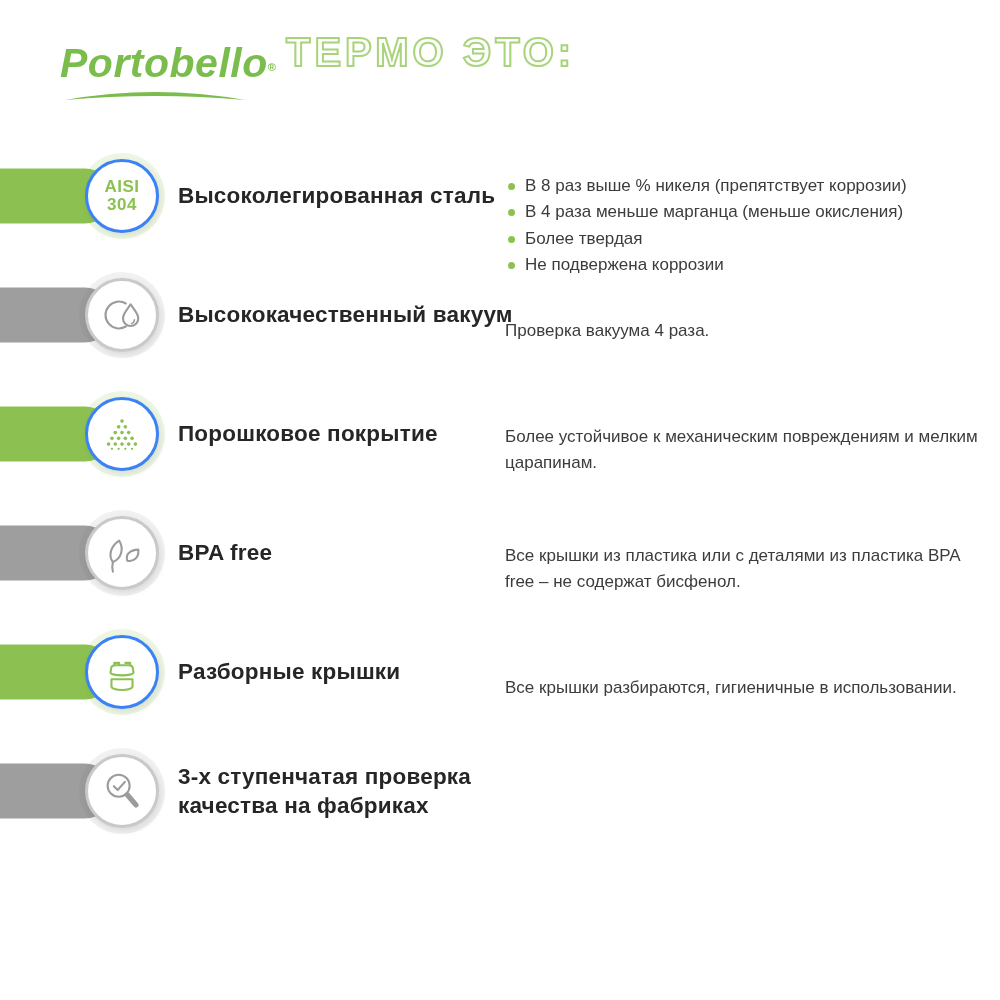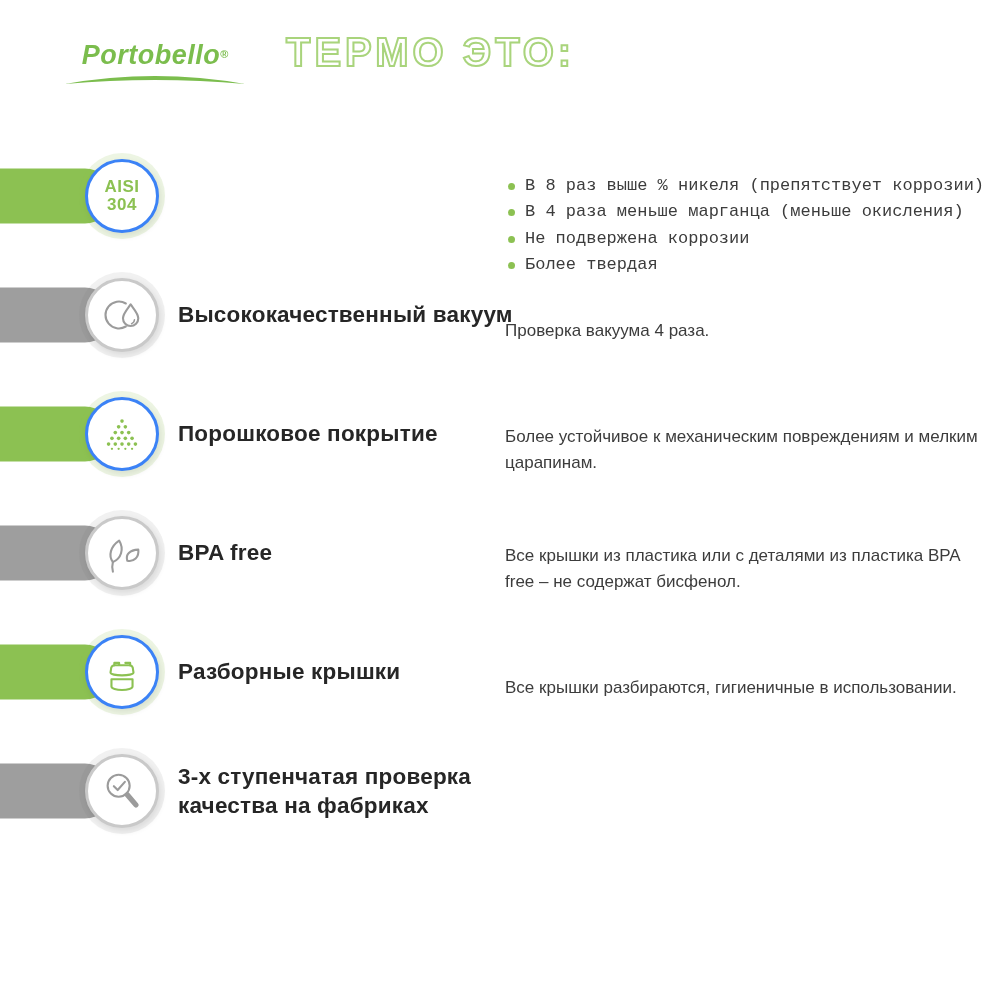--- a/index.html
+++ b/index.html
@@ -3,21 +3,21 @@
 <meta charset="utf-8">
 <style>
   html,body { margin:0; padding:0; background:#ffffff; }
   .canvas {
     position:relative; width:1000px; height:1000px; background:#ffffff;
     font-family:"Liberation Sans", sans-serif; overflow:hidden;
   }
 
   
   .logo { position:absolute; left:60px; top:40px; width:190px; text-align:center; color:#7bbd4d; }
-  .logo-text { font-size:27px; font-weight:bold; font-style:italic; letter-spacing:0.5px; }
+  .logo-text { font-size:41px; font-weight:bold; font-style:italic; letter-spacing:0.5px; }
   .logo-reg { font-size:11px; font-weight:bold; vertical-align:super; }
   .logo-swoosh { display:block; margin:2px auto 0 auto; }
 
   .title {
     position:absolute; left:286px; top:30px; margin:0;
     font-size:40px; font-weight:800; letter-spacing:4px;
     color:#ffffff; -webkit-text-stroke:2px #a9d47c; text-stroke:2px #a9d47c;
     white-space:nowrap;
   }
 
@@ -50,21 +50,21 @@
   .row-title {
     position:absolute; left:178px; top:50%; transform:translateY(-50%);
     width:335px; margin:0; font-size:22.5px; font-weight:bold;
     color:#262626; line-height:1.3; letter-spacing:0.2px;
   }
 
   .row-body {
     position:absolute; left:505px; top:calc(50% + 16px); transform:translateY(-50%);
     width:487px; font-size:17px; color:#3c3c3c; line-height:1.55;
   }
-  .row:first-child .row-body { top:calc(50% + 30px);font-family:Liberation Mono, monospace; }
+  .row:first-child .row-body { top:calc(50% + 30px); }
 
   .bullets { list-style:none; margin:0; padding:0; }
   .bullets li { position:relative; padding-left:20px; line-height:26.5px; white-space:nowrap; }
   .bullets li::before {
     content:""; position:absolute; left:3px; top:10px;
     width:7px; height:7px; border-radius:50%; background:#8cc152;
   }
   .desc { margin:0; }
 </style>
 </head>
@@ -85,26 +85,27 @@
   <section class="row green">
     <div class="bar"></div>
     <div class="circle">
 
       <div class="badge">
         <span class="b1">AISI</span>
             <span class="b2">304</span>
       </div>
 
     </div>
+    <h2 class="row-title">Высоколегированная сталь</h2>
     <div class="row-body">
       <ul class="bullets">
             <li>В 8 раз выше % никеля (препятствует коррозии)</li>
             <li>В 4 раза меньше марганца (меньше окисления)</li>
+            <li>Более твердая</li>
             <li>Не подвержена коррозии</li>
-            <li>Более твердая</li>
           </ul>
 
     </div>
   </section>
 
   <section class="row gray">
     <div class="bar"></div>
     <div class="circle">
 
       <svg width="46" height="46" viewBox="0 0 48 48" fill="none" stroke="currentColor" stroke-width="2.2" stroke-linecap="round" stroke-linejoin="round">

